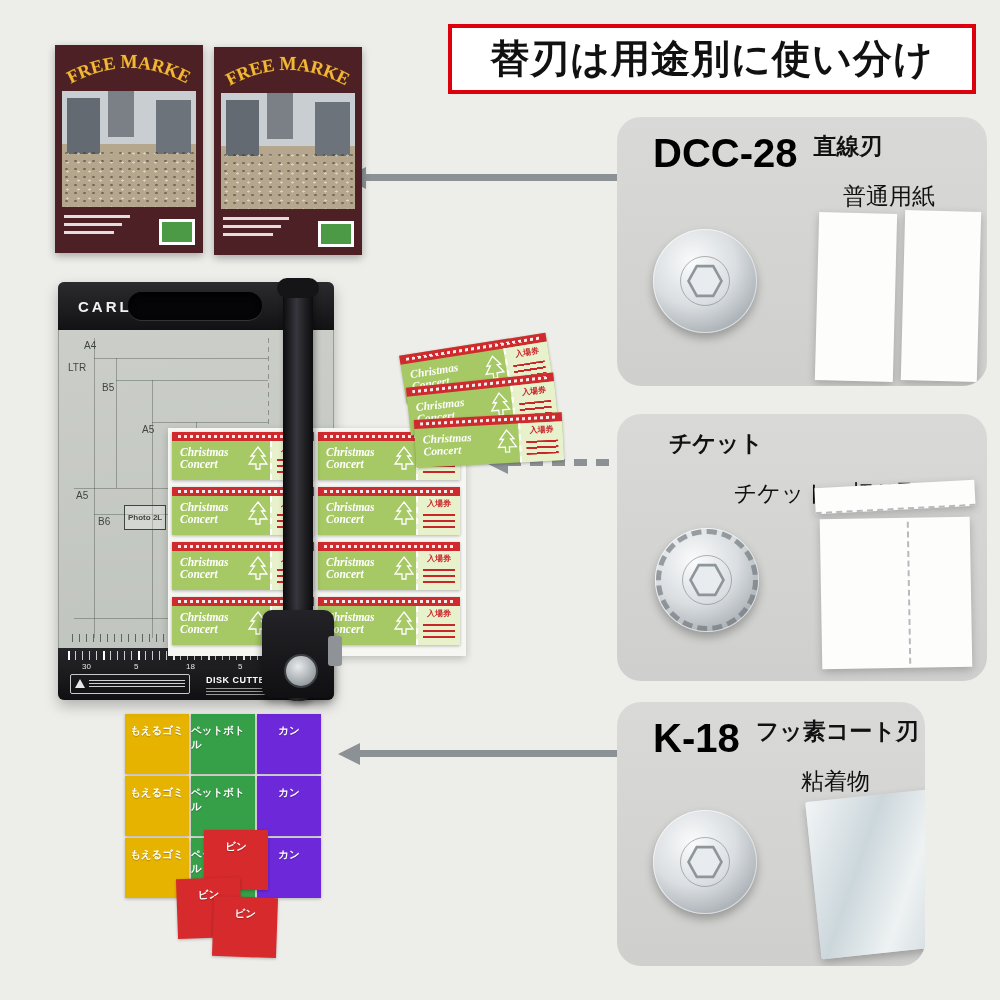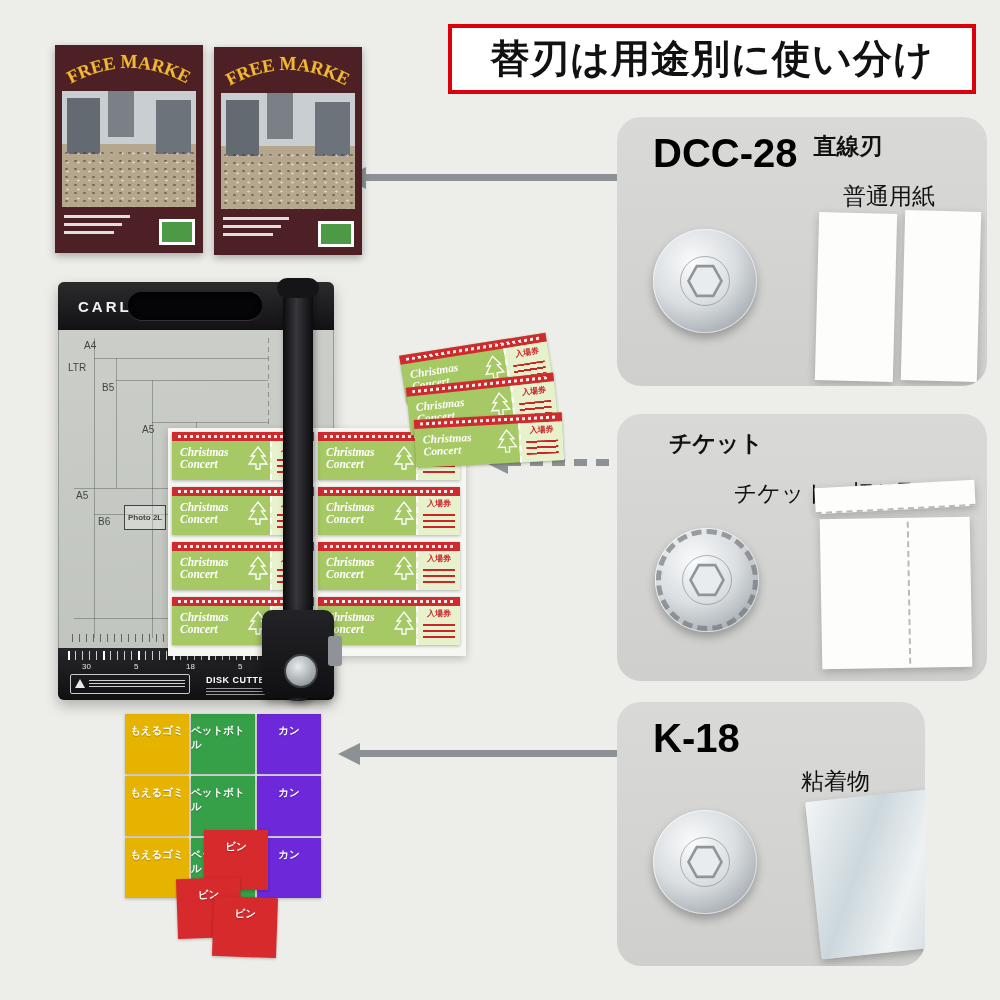--- a/index.html
+++ b/index.html
@@ -152,20 +152,21 @@
     </div>
     <div class="sheet dash-b" style="left:198px;top:70px;width:160px;height:24px;transform:rotate(-3deg)"></div>
     <div class="sheet" style="left:204px;top:104px;width:150px;height:150px;transform:rotate(-1deg)">
       <div class="vperf" style="left:58%"></div>
     </div>
   </div>
 
   <div class="panel abs" style="left:617px;top:702px;width:308px;height:264px">
     <div class="panel-header">
       <span class="model">K-18</span>
+      <span class="blade-type">フッ素コート刃</span>
     </div>
     <span class="use-label" style="right:55px;top:64px">粘着物</span>
     <div class="blade" style="left:36px;top:108px">
       <div class="hex"></div>
     </div>
     <div class="glossy" style="left:196px;top:92px;width:150px;height:158px;transform:rotate(-6deg)"></div>
   </div>
 
   <div class="arrow-line abs" style="left:366px;top:174px;width:251px"></div>
   <div class="arrow-head abs" style="left:344px;top:167px"></div>

